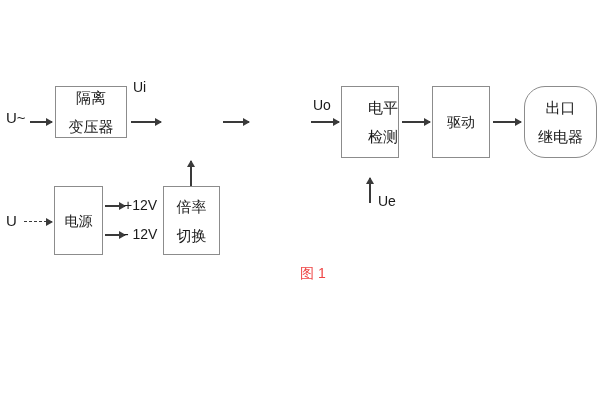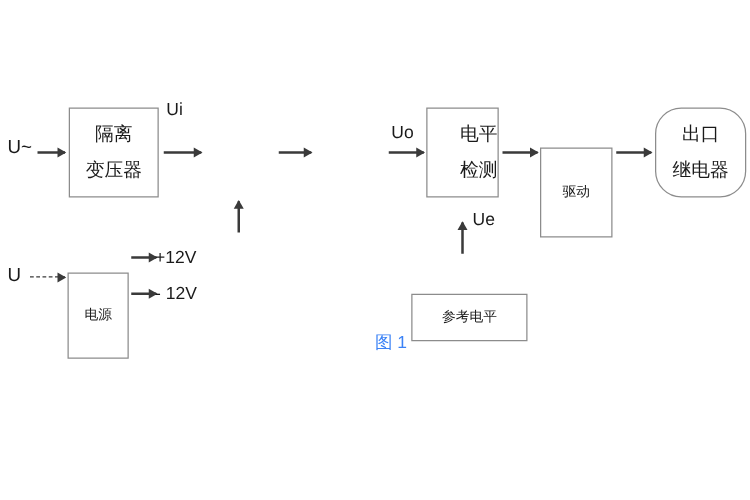--- a/index.html
+++ b/index.html
@@ -28,35 +28,35 @@
     display: flex;
     flex-direction: column;
     align-items: center;
     justify-content: center;
     color: #1a1a1a;
     font-size: 15px;
     line-height: 1.0;
   }
   .block .line1 { display: block; }
   .block .line2 { display: block; margin-top: 14px; }
-  .block.single { font-size: 11px; margin-top: 32px; }
+  .block.single { font-size: 14px; }
 
   
   .label {
     position: absolute;
     font-size: 14px;
     color: #1a1a1a;
     white-space: nowrap;
     line-height: 1;
   }
   .label.big { font-size: 15px; }
   .caption {
     position: absolute;
     font-size: 14px;
-    color: #3b82f6;
+    color: #ef4444;
     white-space: nowrap;
   }
 
   
   .arrow-r {
     position: absolute;
     height: 1.5px;
     background: #3a3a3a;
   }
   .arrow-r::after {
@@ -99,21 +99,21 @@
 </style>
 </head>
 <body>
 
 <div id="canvas">
 
   <div class="label big" style="left:6px; top:110px;">U~</div>
 
   <div class="arrow-r" style="left:30px; top:121px; width:22px;"></div>
 
-  <div class="block" style="left:55px; top:86px; width:72px; height:72px;text-align:right;">
+  <div class="block" style="left:55px; top:86px; width:72px; height:52px;text-align:right;">
     <span class="line1">隔离</span>
     <span class="line2">变压器</span>
   </div>
 
   <div class="label" style="left:133px; top:80px;">Ui</div>
 
   <div class="arrow-r" style="left:131px; top:121px; width:30px;"></div>
 
 
   <div class="arrow-r" style="left:223px; top:121px; width:26px;"></div>
@@ -148,26 +148,27 @@
   <div class="block single" style="left:54px; top:186px; width:49px; height:69px;">
     <span class="line1">电源</span>
   </div>
 
   <div class="arrow-r" style="left:105px; top:205px; width:20px;"></div>
   <div class="label" style="left:124px; top:198px;">+12V</div>
 
   <div class="arrow-r" style="left:105px; top:234px; width:20px;"></div>
   <div class="label" style="left:124px; top:227px;">- 12V</div>
 
+  <div class="block" style="left:163px; top:186px; width:57px; height:69px;">
+    <span class="line1">倍率</span>
+    <span class="line2">切换</span>
+  </div>
 
   <div class="arrow-u" style="left:190px; top:161px; height:25px;"></div>
 
   <div class="arrow-u" style="left:369px; top:178px; height:25px;"></div>
 
-  <div class="label" style="left:378px; top:168px;text-align:right;">Ue</div>
+  <div class="label" style="left:378px; top:194px;text-align:right;">Ue</div>
 
-  <div class="block single" style="left:329px; top:203px; width:93px; height:38px;">
-    <span class="line1">参考电平</span>
-  </div>
 
   <div class="caption" style="left:300px; top:265px;">图 1</div>
 
 </div>
 
 </body></html>

